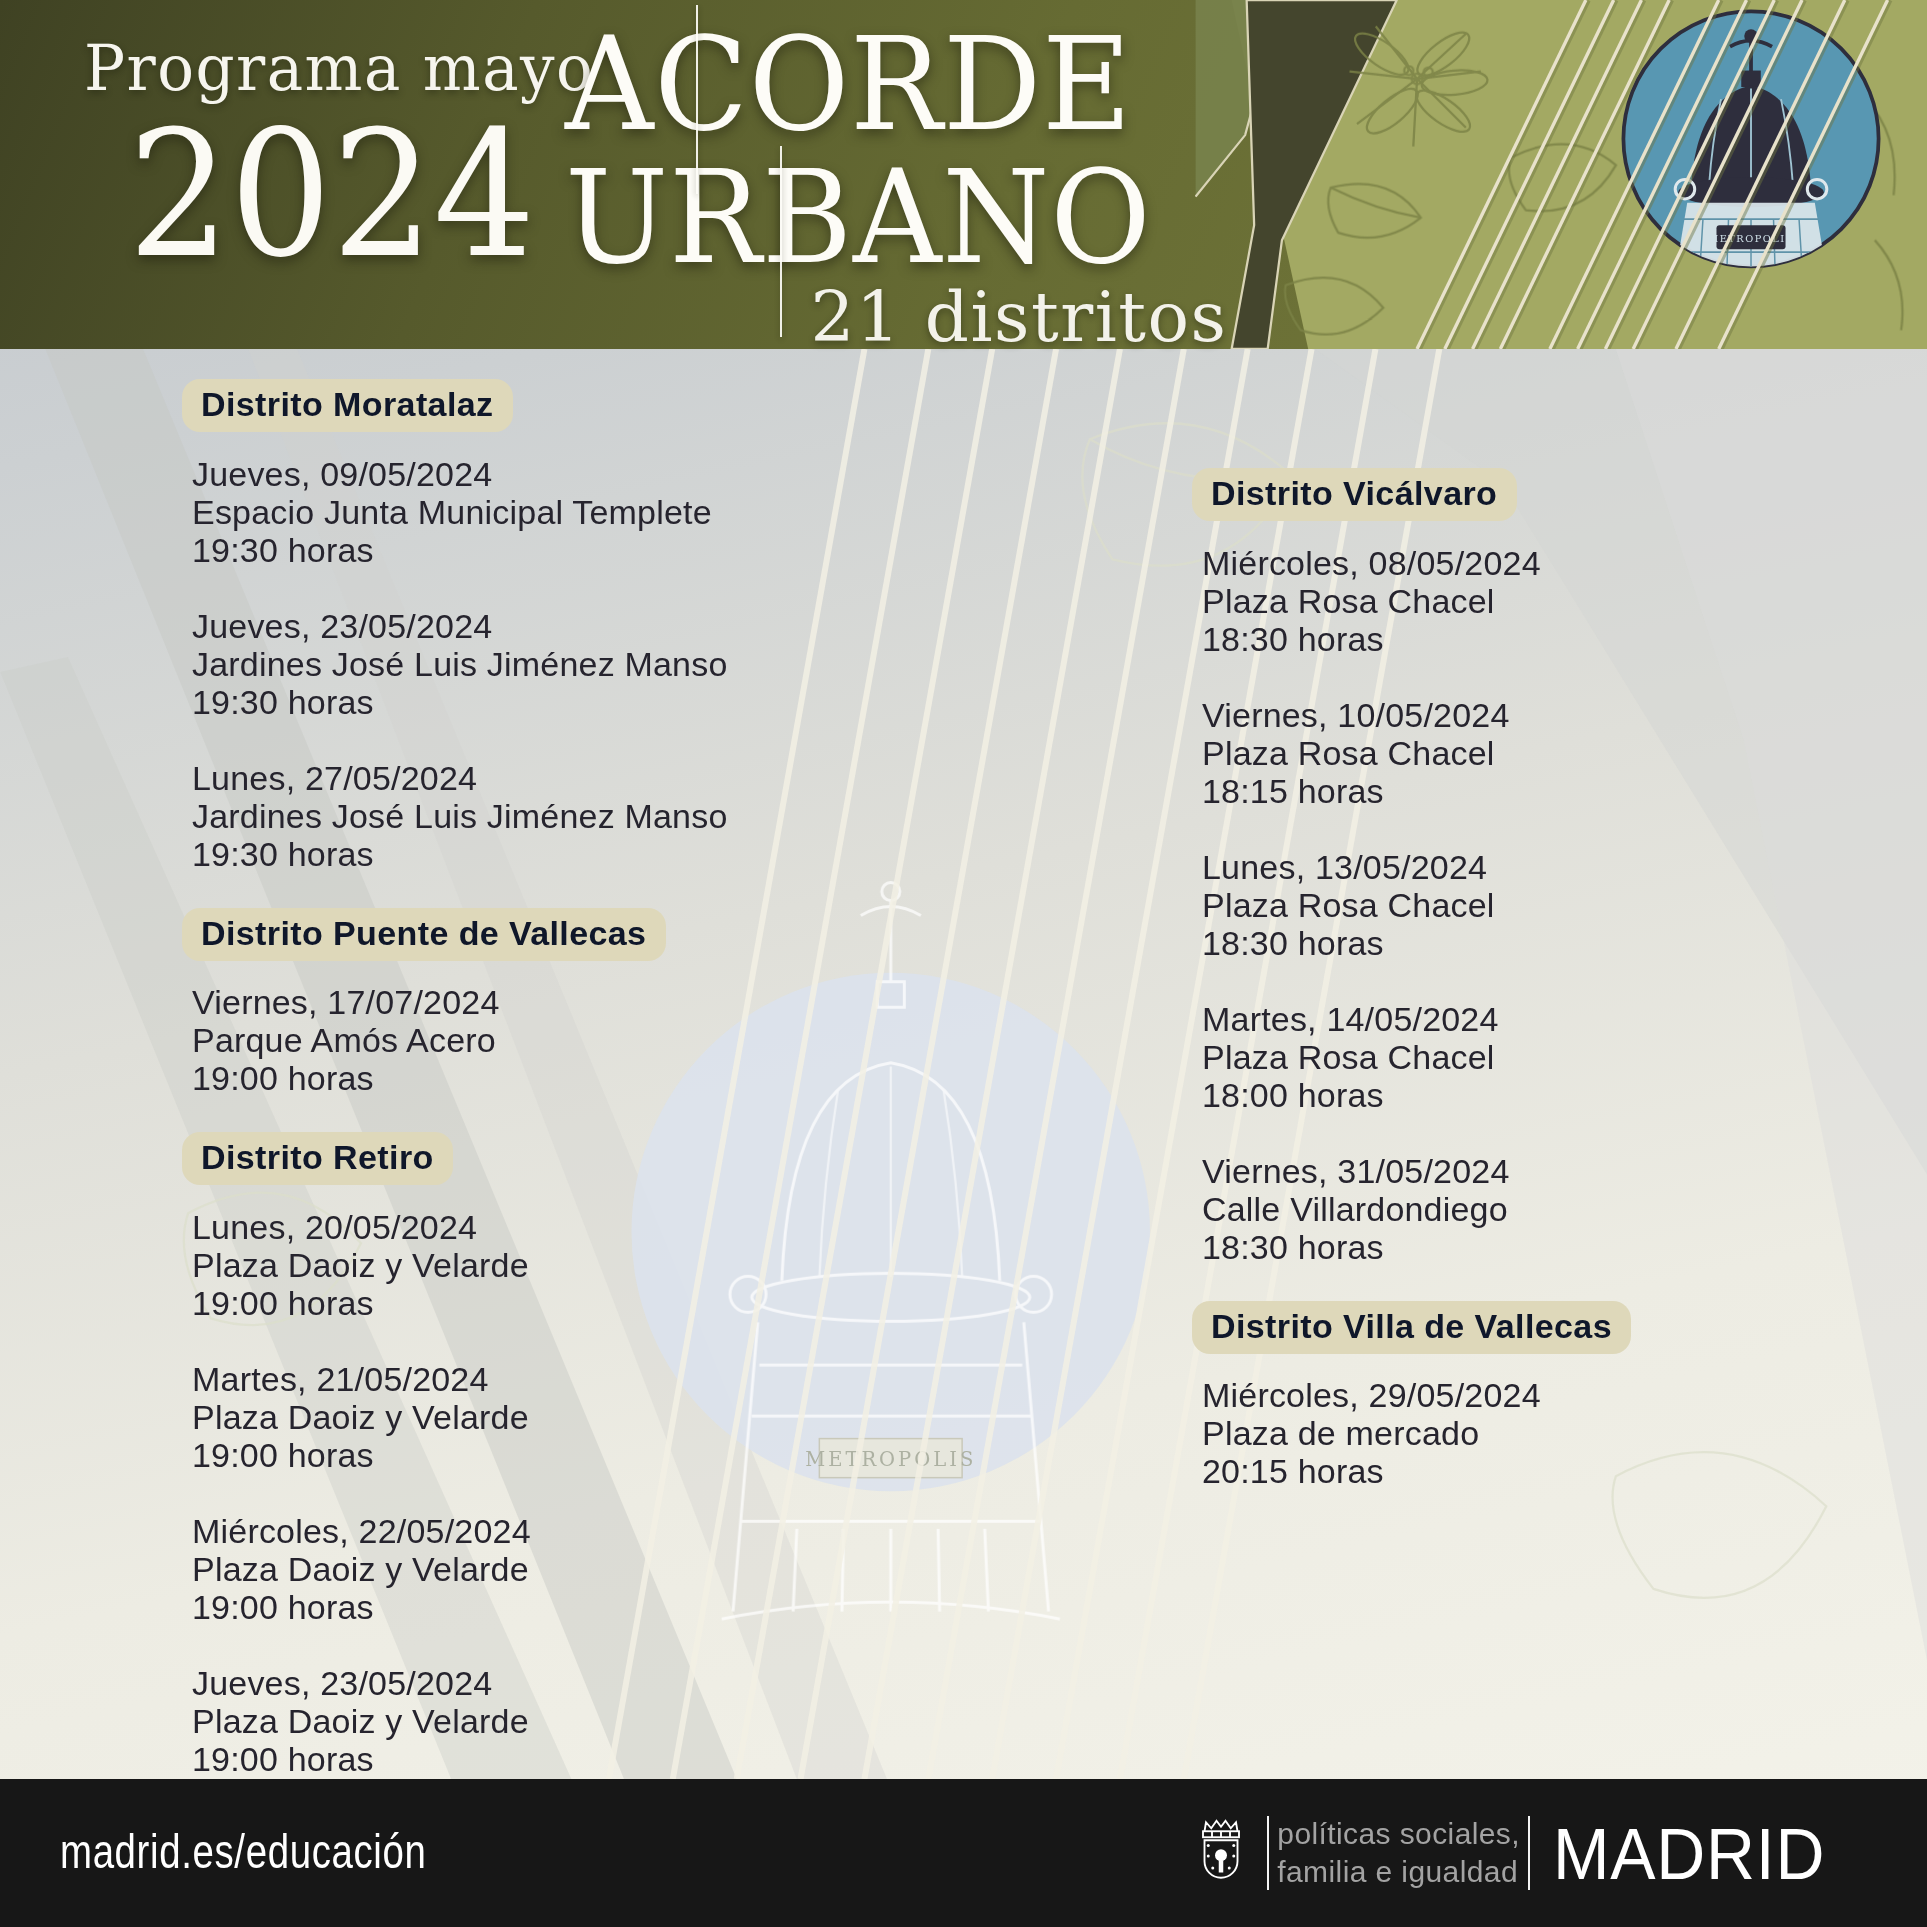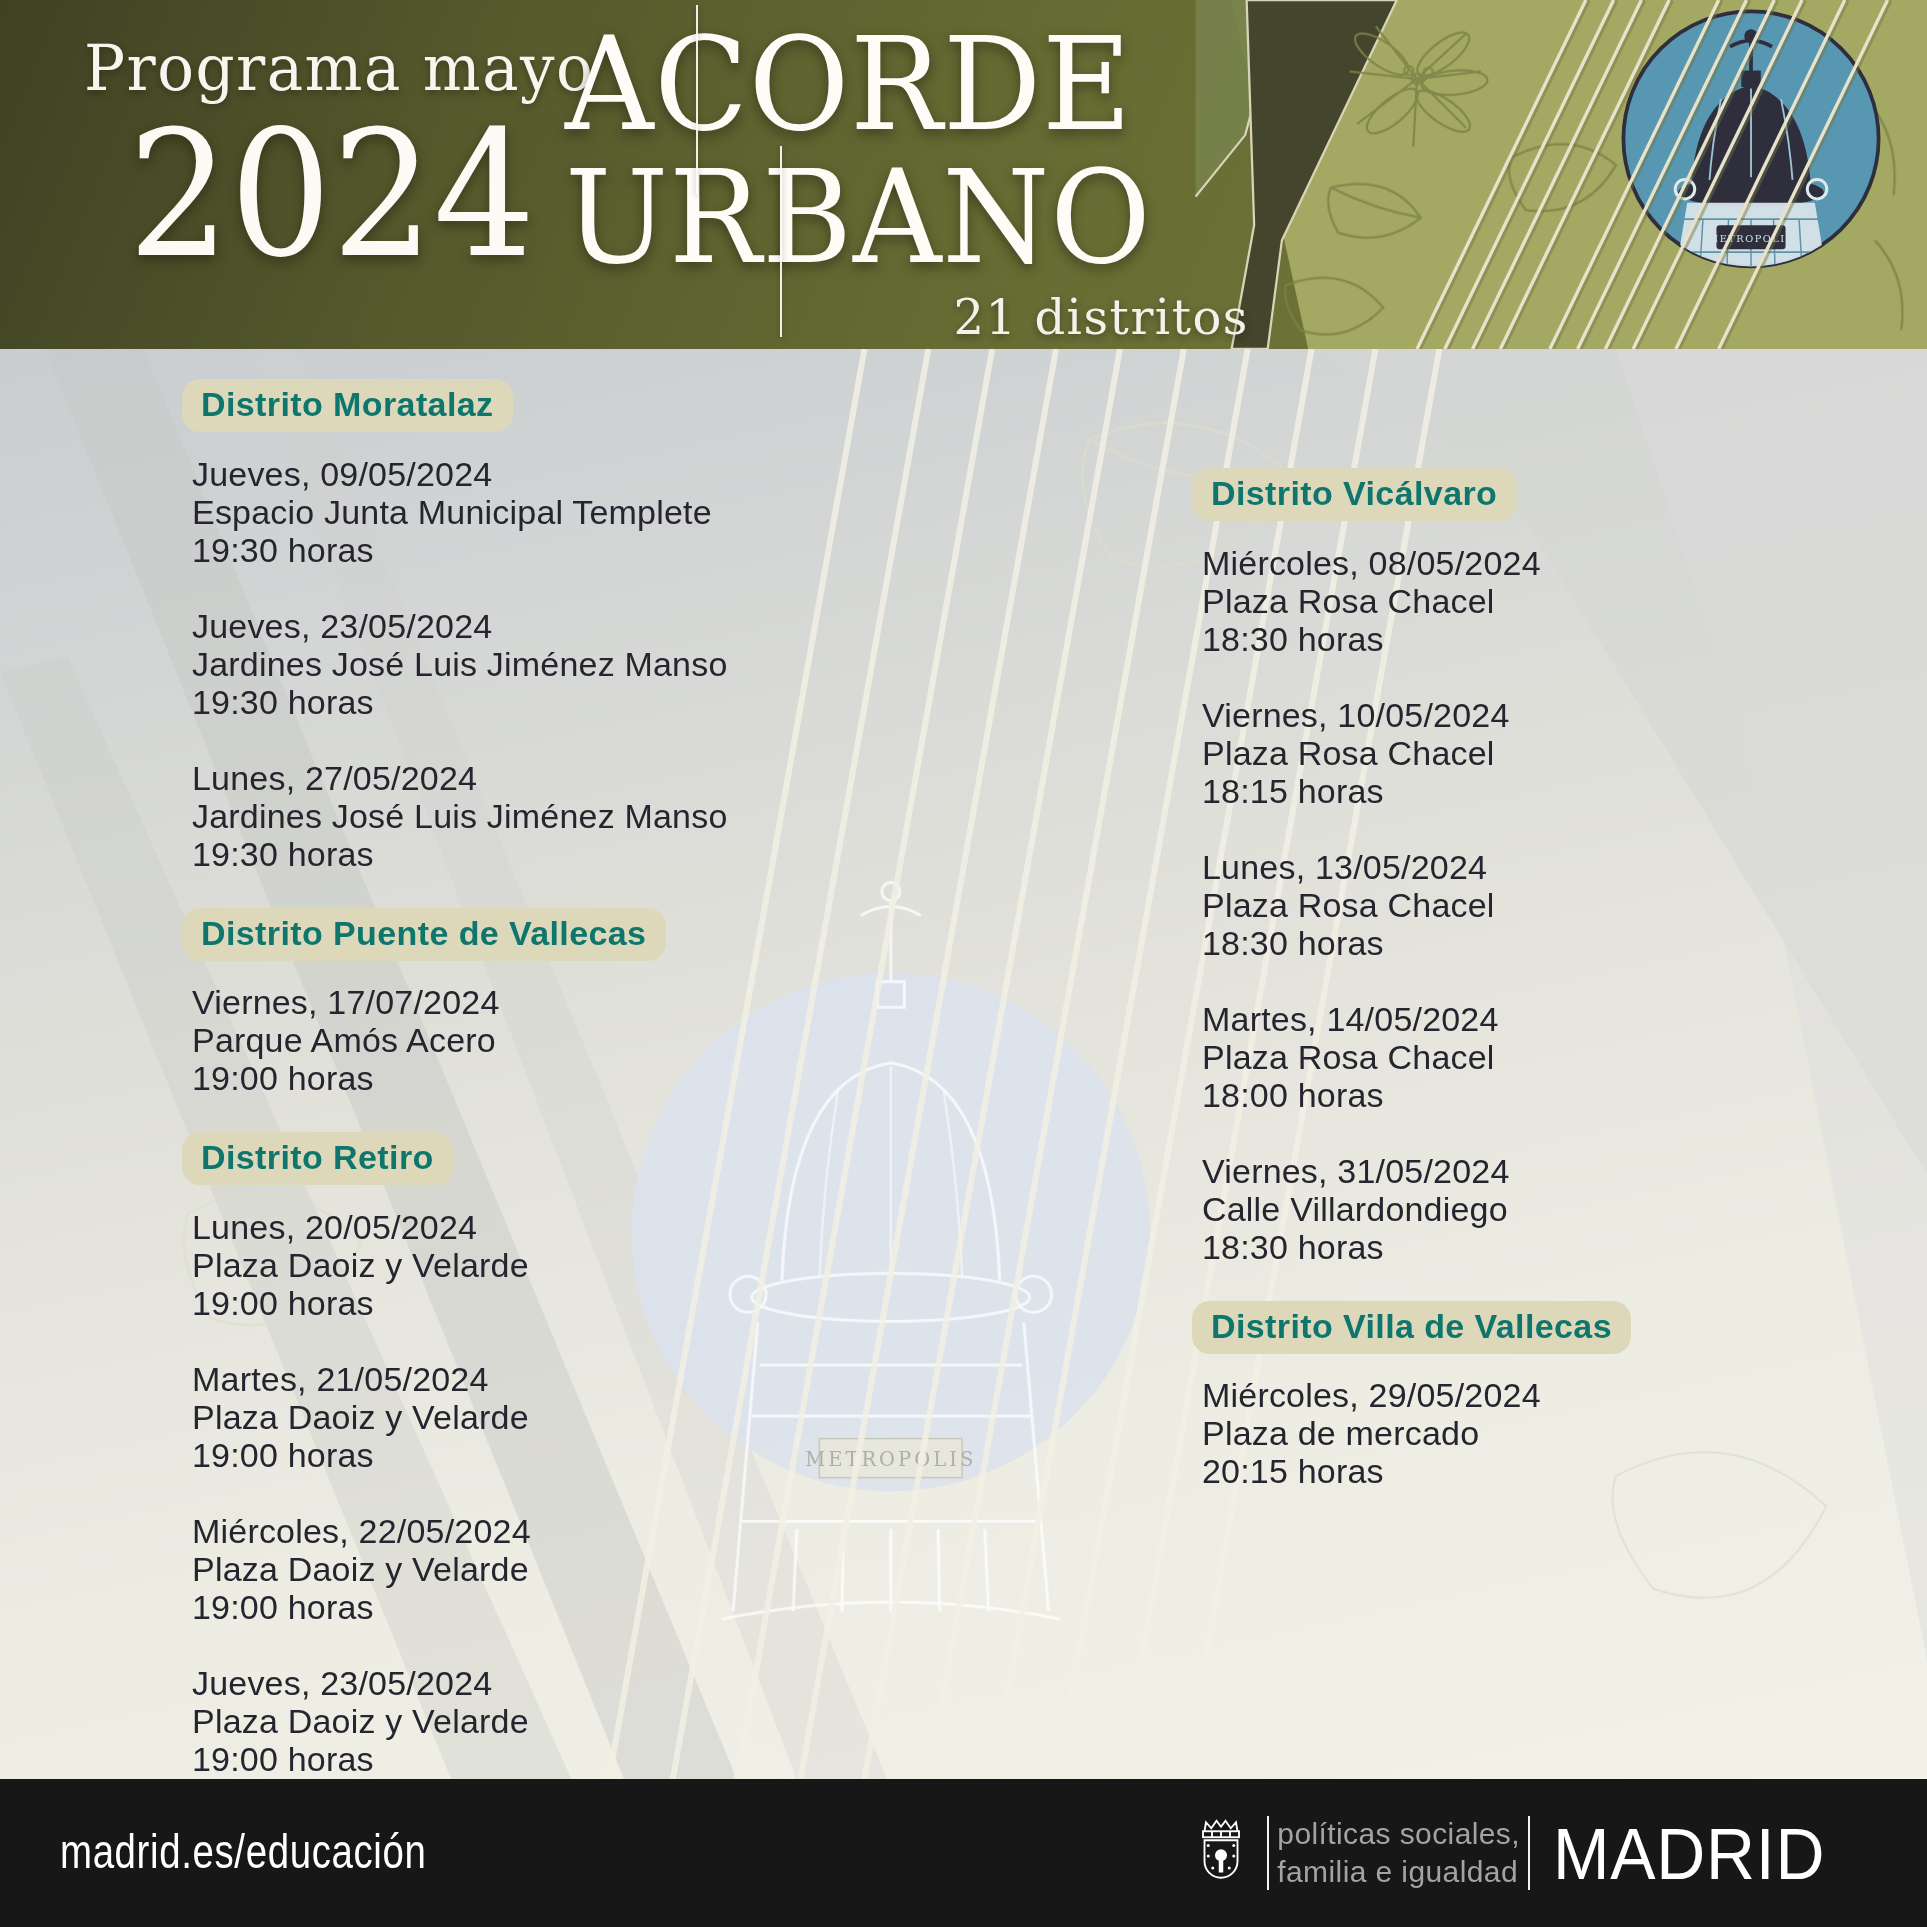--- a/index.html
+++ b/index.html
@@ -31,36 +31,36 @@
   }
   .title-line.l1{top:16.5px;}
   .title-line.l2{top:150px;}
   .letter-stroke{
     position:absolute;width:2.3px;background:#fdfcf7;opacity:.92;
     box-shadow:0 2.3px 6px rgba(25,26,12,.4);
   }
   .stroke-c{left:696px;top:4.5px;height:189px;}
   .stroke-b{left:780px;top:146px;height:191px;}
   .subtitle{
-    position:absolute;left:789px;top:280px;width:460px;text-align:right;
-    font-size:48px;line-height:75px;color:#f3f2ea;letter-spacing:1.5px;
+    position:absolute;left:789px;top:280px;width:460px;text-align:center;
+    font-size:69px;line-height:75px;color:#f3f2ea;letter-spacing:1.5px;
     text-shadow:0 3px 7.5px rgba(25,26,12,.45);white-space:nowrap;
   }
   .header-art{position:absolute;left:1195px;top:0;}
   
   .body-art{position:absolute;left:0;top:349px;z-index:0;}
   
   .col{position:absolute;top:379px;z-index:2;}
   .col-left{left:192px;width:932px;}
   .col-right{left:1202px;width:699px;}
   .section{margin-top:35px;}
   .col .section:first-child{margin-top:0;}
   .col-right .section.gap-lg{margin-top:89px;}
   .badge{
-    display:inline-block;margin-left:-10.5px;background:#ded8ba;color:#0f766e;
+    display:inline-block;margin-left:-10.5px;background:#ded8ba;color:#0f172a;
     font-weight:700;font-size:34px;line-height:35px;padding:8.3px 19.5px 9.8px;
     border-radius:18px;letter-spacing:0.4px;white-space:nowrap;
   }
   .event{margin-top:38px;font-size:34px;line-height:38px;color:#26242e;letter-spacing:0.2px;}
   .badge + .event{margin-top:22.5px;}
   .event div{white-space:nowrap;}
   
   .footer-bar{position:absolute;left:0;top:1779px;width:1928px;height:172px;background:#171717;z-index:3;}
   .footer-url{
     position:absolute;left:60px;top:45px;font-size:48px;font-weight:400;color:#ffffff;

